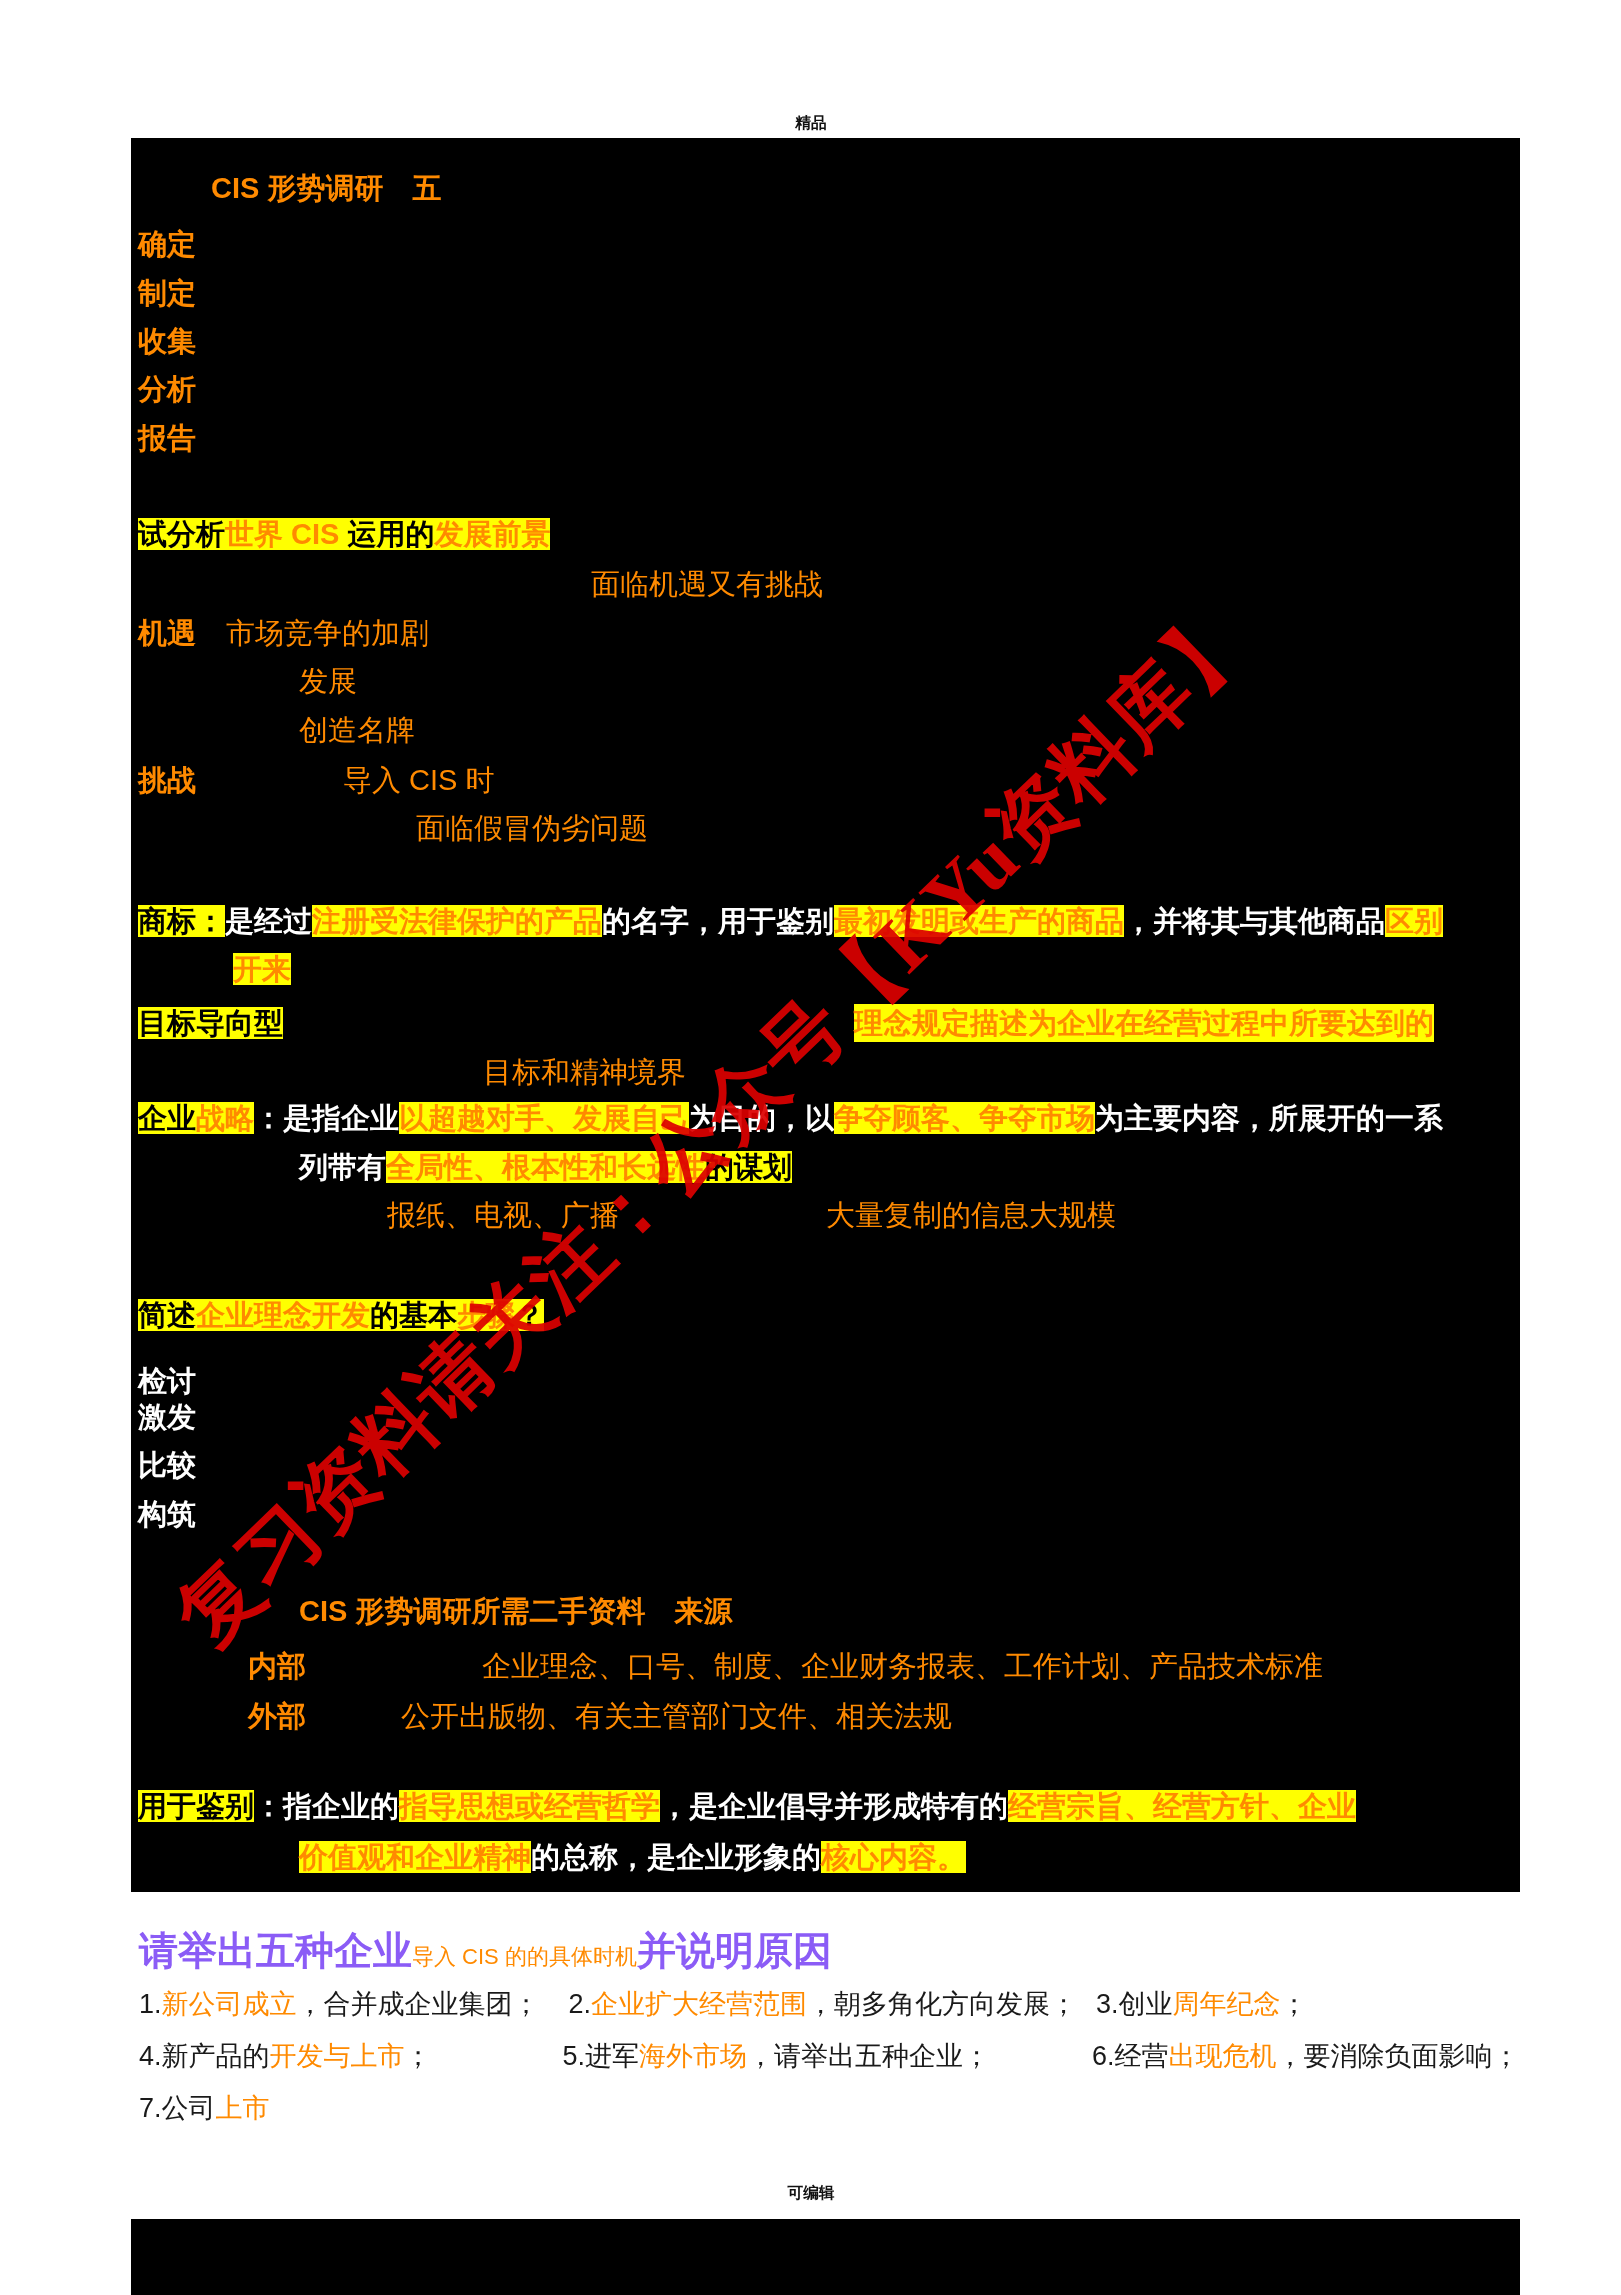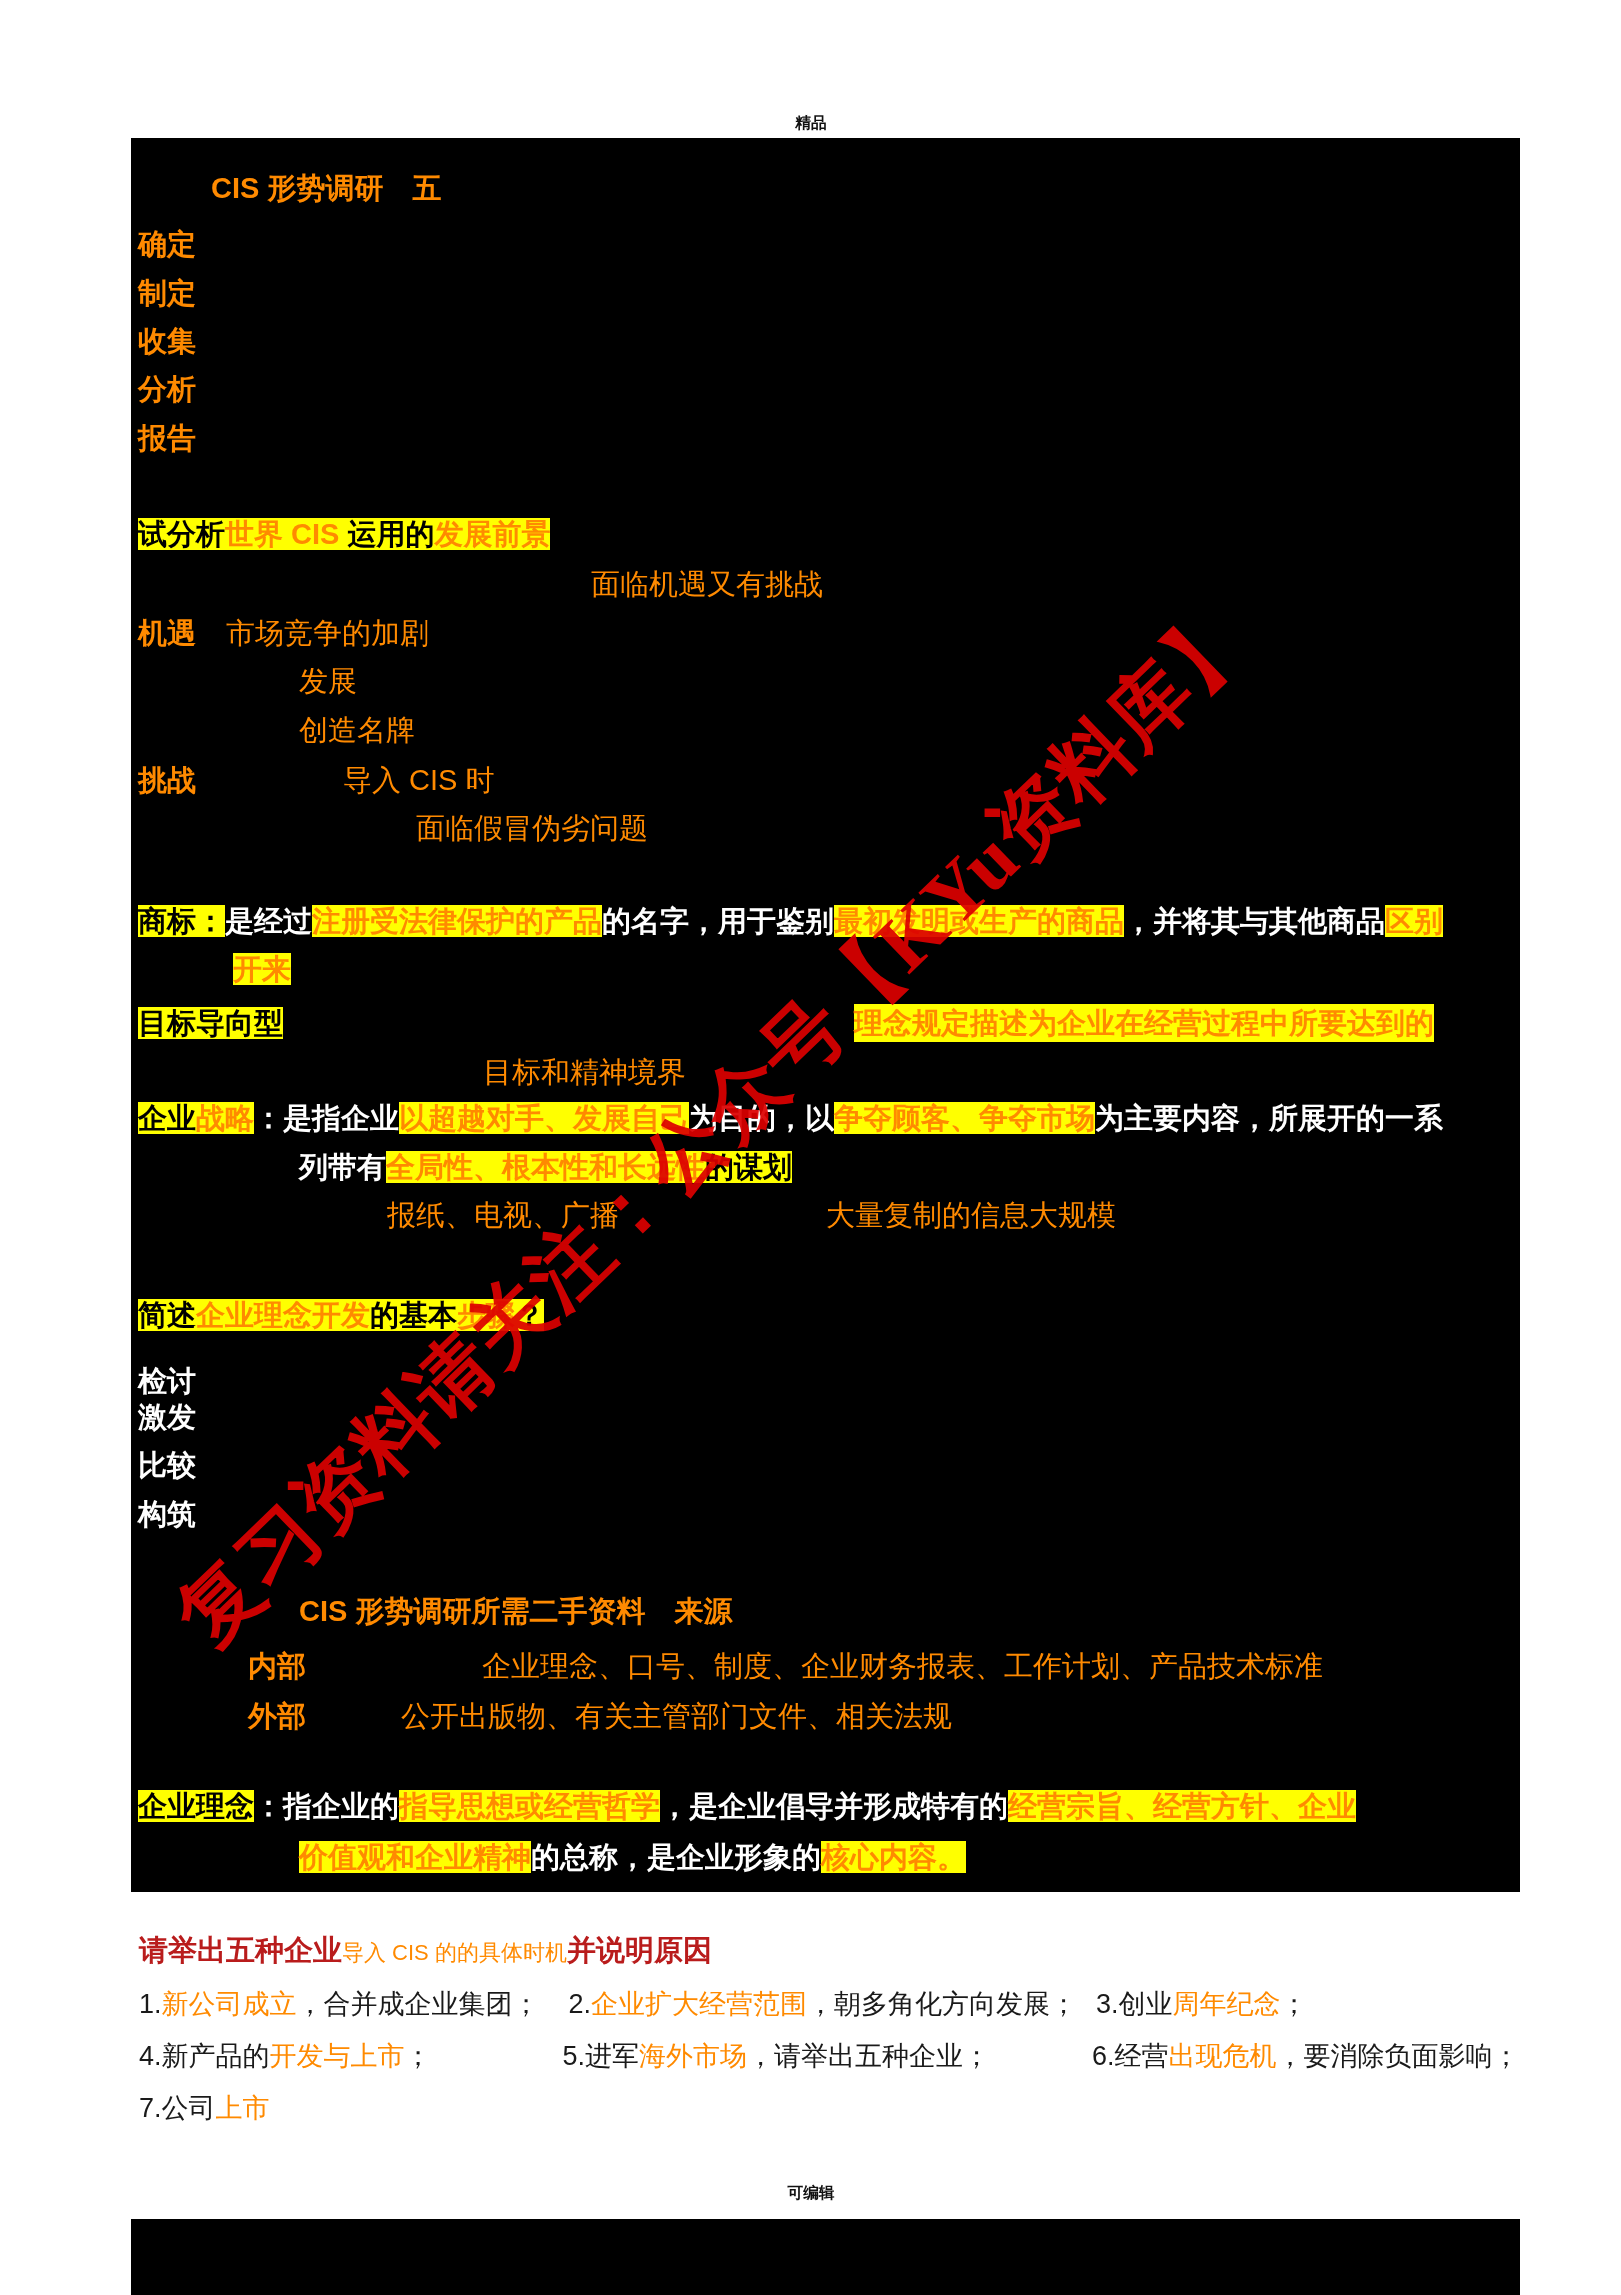--- a/index.html
+++ b/index.html
@@ -30,21 +30,21 @@
   .o  { color:var(--orange,#ff8a00); }
   .ob { color:var(--orange,#ff8a00); font-weight:bold; }
   .w  { color:var(--white,#ffffff); font-weight:bold; }
   .wt { color:var(--white,#ffffff); font-weight:bold; }
   .oy { color:var(--orange,#ff8a00); background:var(--highlight-yellow,#ffff00); font-weight:bold; }
   .by { color:var(--black,#000000); background:var(--highlight-yellow,#ffff00); font-weight:bold; }
   .wl {
     position:absolute; left:139px; height:38px; font-size:27px; line-height:37px;
     white-space:nowrap; color:#1a1a1a;
   }
-  .kb  { font-weight:bold; color:#b91c1c; font-size:29px; }
+  .kb  { font-weight:bold; color:#8b5cf6; font-size:39px; }
   .kob { font-weight:normal; color:var(--orange,#ff8a00); font-size:22px;text-align:center; }
   .k   { color:#1a1a1a; }
   .ko  { color:var(--orange,#ff8a00); }
   .gap0 { margin-left:19px; }
   .gap1 { margin-left:29px; }
   .gap2 { margin-left:131px; }
   .gap3 { margin-left:102px; }
   .wm {
     position:absolute; left:715px; top:1126px;
     transform:translate(-50%,-50%) rotate(-44deg);
@@ -107,21 +107,21 @@
     <div class="ln" style="top:1509px;">
         <span class="ob abs" style="left:110px;">内部</span>
         <span class="o abs" style="left:344px;">企业理念、口号、制度、企业财务报表、工作计划、产品技术标准</span>
       </div>
     <div class="ln ob" style="left:168px; top:1454px;">CIS 形势调研所需二手资料　来源</div>
     <div class="ln" style="top:1559px;">
         <span class="ob abs" style="left:110px;">外部</span>
         <span class="o abs" style="left:263px;">公开出版物、有关主管部门文件、相关法规</span>
       </div>
 
-    <div class="ln" style="top:1649px;"><span class="by">企业理念</span><span class="w">：指企业的</span><span class="oy">指导思想或经营哲学</span><span class="w">，是企业倡导并形成特有的</span><span class="oy">经营宗旨、经营方针、企业</span></div>
+    <div class="ln" style="top:1649px;"><span class="by">用于鉴别</span><span class="w">：指企业的</span><span class="oy">指导思想或经营哲学</span><span class="w">，是企业倡导并形成特有的</span><span class="oy">经营宗旨、经营方针、企业</span></div>
     <div class="ln" style="left:168px; top:1700px;"><span class="oy">价值观和企业精神</span><span class="w">的总称，是企业形象的</span><span class="oy">核心内容。</span></div>
 
   </div>
 
   <div class="wm">复习资料请关注：公众号【KYu资料库】</div>
 
   <div class="wl" style="top:1932px;"><span class="kb">请举出五种企业</span><span class="kob">导入 CIS 的的具体时机</span><span class="kb">并说明原因</span></div>
 
   <div class="wl" style="top:1986px;"><span class="k">1.</span><span class="ko">新公司成立</span><span class="k">，合并成企业集团；</span><span class="k gap1">2.</span><span class="ko">企业扩大经营范围</span><span class="k">，朝多角化方向发展；</span><span class="k gap0">3.创业</span><span class="ko">周年纪念</span><span class="k">；</span></div>
 

